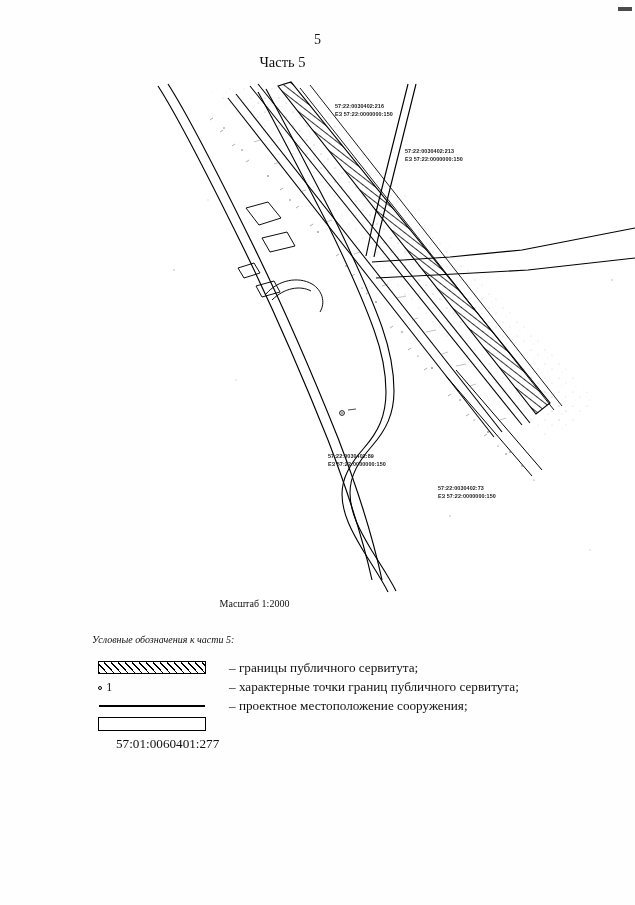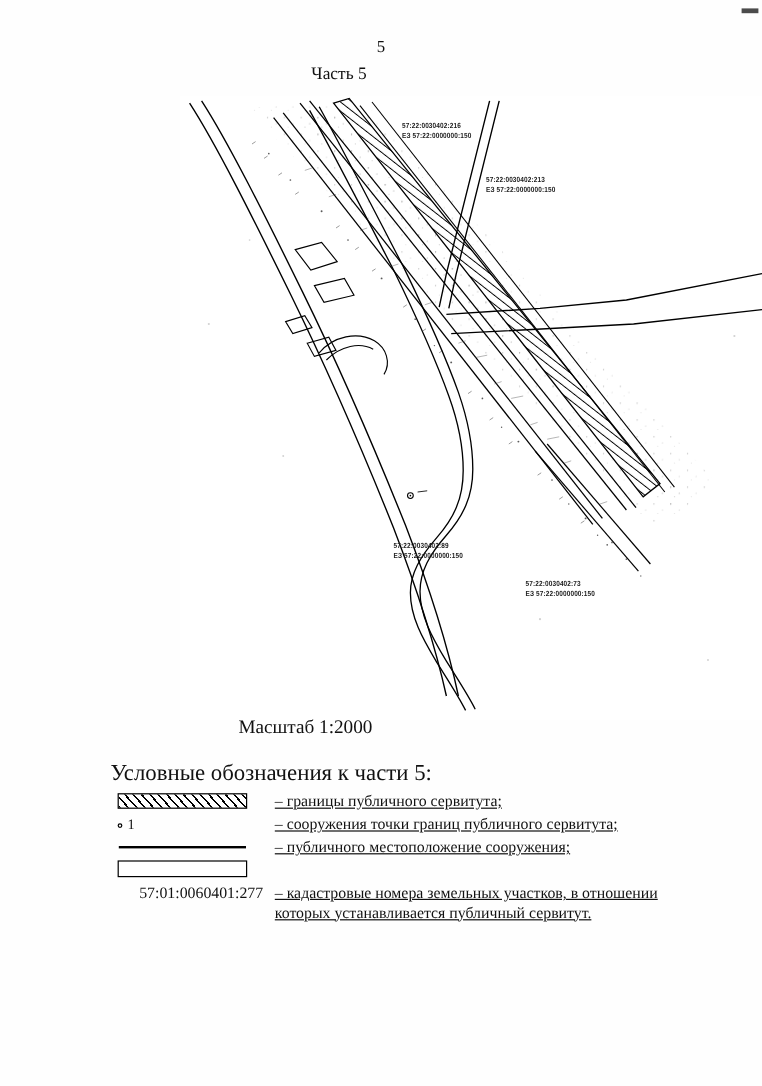--- a/index.html
+++ b/index.html
@@ -66,41 +66,41 @@
   }
   .map-label span { display: block; }
 
   
   .scale-caption {
     position: absolute;
     top: 598px;
     left: 0;
     width: 509px;
     text-align: center;
-    font-size: 16px;
+    font-size: 10px;
   }
 
   
   .legend-title {
     position: absolute;
     top: 634px;
     left: 92px;
-    font-size: 19px;
+    font-size: 10px;
+    font-style: italic;
   }
   .legend {
     position: absolute;
     top: 660px;
     left: 92px;
     width: 520px;
   }
   .legend-row {
     display: flex;
     align-items: flex-start;
     margin-bottom: 2px;
-    text-decoration: underline;
   }
   .legend-sym {
     width: 135px;
     flex: 0 0 135px;
     position: relative;
     height: 17px;
   }
   .legend-txt {
     font-size: 13.2px;
     line-height: 16.5px;
@@ -375,43 +375,39 @@
     </div>
 
     <div class="legend-row">
       <div class="legend-sym">
         <div class="sym-point">
           <span class="dot"></span>
           <span class="num">1</span>
         </div>
       </div>
       <div class="legend-txt">
-        <span>– сооружения точки границ публичного сервитута;</span>
+        <span>– характерные точки границ публичного сервитута;</span>
       </div>
     </div>
 
     <div class="legend-row">
       <div class="legend-sym">
         <div class="sym-line"></div>
       </div>
       <div class="legend-txt">
-        <span>– публичного местоположение сооружения;</span>
+        <span>– проектное местоположение сооружения;</span>
       </div>
     </div>
 
     <div class="legend-row">
       <div class="legend-sym">
         <div class="sym-rect"></div>
       </div>
     </div>
 
     <div class="legend-row">
       <div class="legend-sym">
         <div class="sym-cad">57:01:0060401:277</div>
       </div>
-      <div class="legend-txt">
-        <span>– кадастровые номера земельных участков, в отношении</span>
-        <span class="cont">которых устанавливается публичный сервитут.</span>
-      </div>
     </div>
 
   </div>
 </div>
 
 </body></html>

